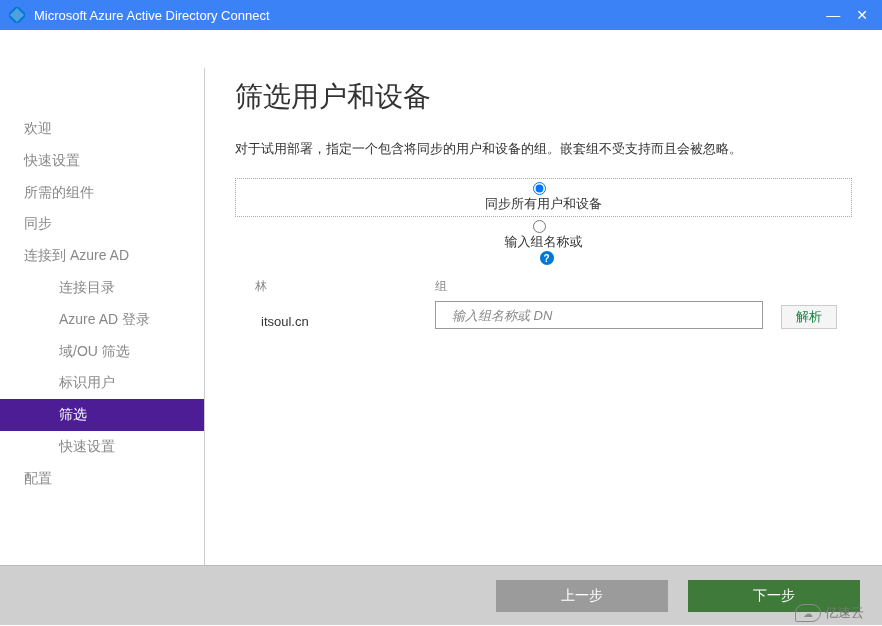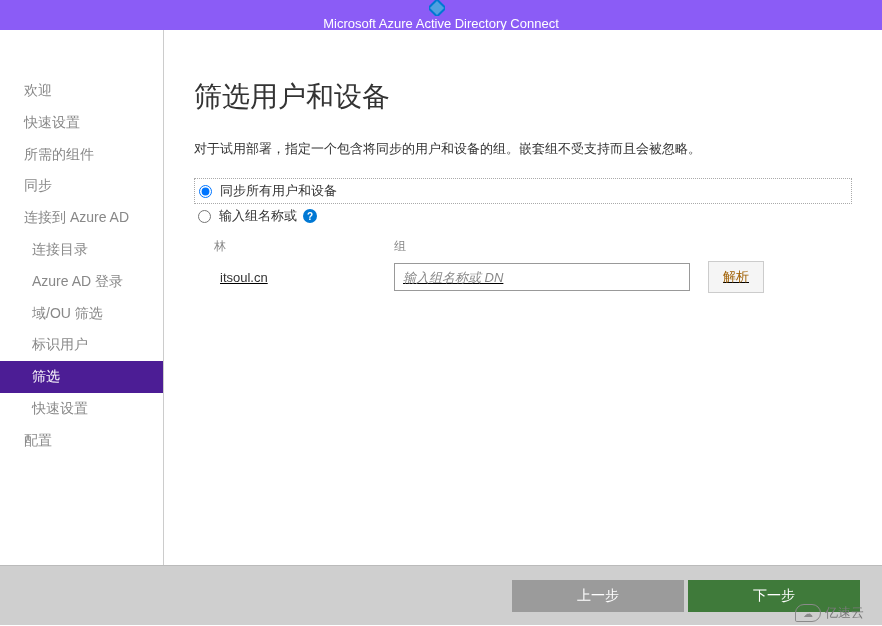--- a/index.html
+++ b/index.html
@@ -10,27 +10,26 @@
     }
     body {
       width: 882px;
       height: 626px;
       background: #fff;
       position: relative;
       overflow: hidden;
     }
     .titlebar {
       height: 30px;
-      background: #8b5cf6;
+      background: #3b82f6;
       color: #fff;
       display: flex;
       align-items: center;
       padding: 0 8px;
       font-size: 13px;
-      flex-direction: column;
     }
     .titlebar-icon {
       width: 18px;
       height: 18px;
       margin-right: 8px;
       display: inline-flex;
       align-items: center;
       justify-content: center;
     }
     .window-controls {
@@ -42,36 +41,37 @@
     .window-controls span {
       cursor: pointer;
       font-size: 14px;
       line-height: 1;
     }
     .main-area {
       display: flex;
       height: 535px;
     }
     .sidebar {
-      width: 164px;
+      width: 205px;
       border-right: 1px solid #ccc;
       padding-top: 45px;
+      margin-top: 38px;
     }
     .sidebar-item {
       padding: 4px 0 4px 24px;
       font-size: 14px;
       color: #888;
       cursor: pointer;
       line-height: 1.7;
     }
     .sidebar-item.enabled {
       color: #333;
     }
     .sidebar-item.level-1 {
-      padding-left: 32px;
+      padding-left: 59px;
     }
     .sidebar-item.active {
       background: #4c1d95;
       color: #fff;
     }
     .content {
       flex: 1;
       padding: 48px 30px 20px 30px;
     }
     .page-title {
@@ -84,20 +84,21 @@
       font-size: 13px;
       color: #333;
       margin-bottom: 20px;
     }
     .radio-row {
       display: flex;
       align-items: center;
       padding: 3px 4px;
       font-size: 13px;
       color: #333;
+      flex-direction: column;
     }
     .radio-row.dotted {
       border: 1px dotted #aaa;
     }
     .radio-row input[type="radio"] {
       margin-right: 8px;
     }
     .help-icon {
       display: inline-flex;
       width: 14px;
@@ -121,61 +122,60 @@
       color: #888;
       margin-bottom: 6px;
     }
     .form-header .col-forest {
       width: 180px;
     }
     .form-header .col-group {
     }
     .form-row {
       display: flex;
-      align-items: center;
-      text-decoration: underline;
+      align-items: flex-end;
     }
     .col-forest-val {
       width: 180px;
       font-size: 13px;
       color: #333;
       padding-left: 6px;
     }
     .group-input {
-      width: 296px;
+      width: 328px;
       height: 28px;
       border: 1px solid #999;
-      padding: 0 8px;
+      padding: 0 16px;
       font-size: 13px;
       font-style: italic;
       color: #666;
       background: #fff;
     }
     .group-input::placeholder {
       font-style: italic;
       color: #888;
     }
     .resolve-btn {
       margin-left: 18px;
-      height: 32px;
+      height: 24px;
       width: 56px;
       border: 1px solid #ccc;
       background: #f5f5f5;
-      color: #a16207;
+      color: #15803d;
       font-size: 13px;
       cursor: default;
     }
     .footer {
       height: 60px;
       background: #cfcfcf;
       display: flex;
       align-items: center;
       justify-content: flex-end;
       padding: 0 22px;
-      gap: 4px;
+      gap: 20px;
       border-top: 1px solid #bbb;
     }
     .btn {
       height: 32px;
       width: 172px;
       border: none;
       font-size: 14px;
       cursor: pointer;
     }
     .btn-prev {

